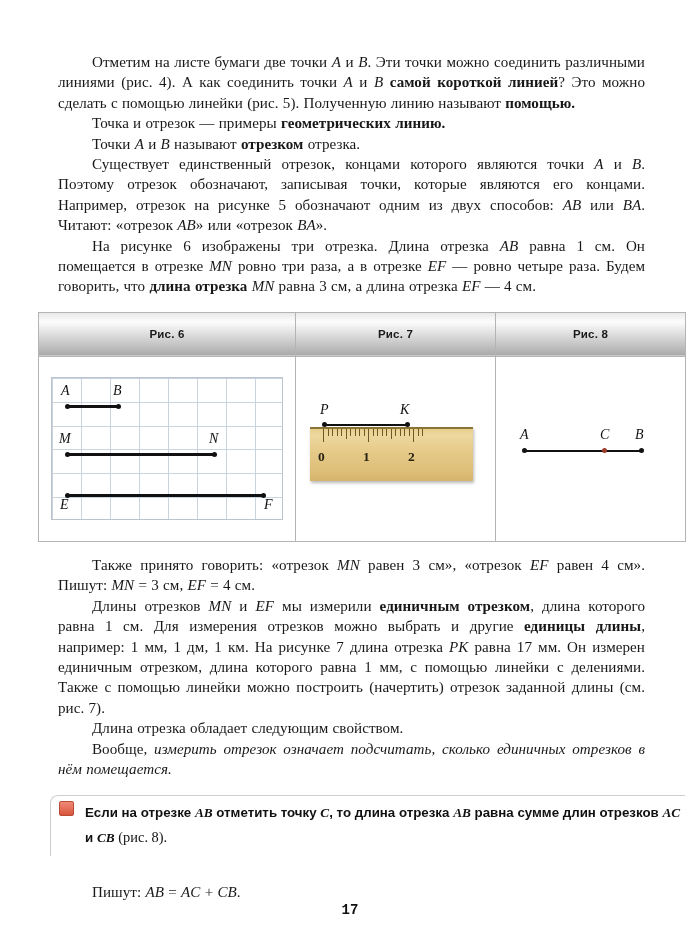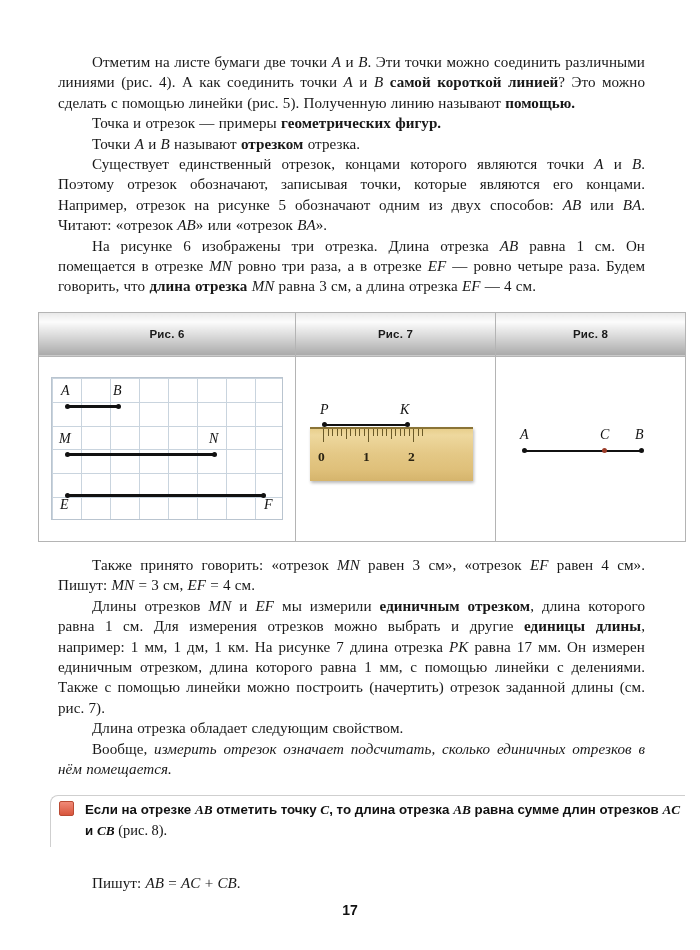--- a/index.html
+++ b/index.html
@@ -111,44 +111,44 @@
   }
   .propicon {
     position: absolute; left: 8px; top: 5px; width: 13px; height: 13px;
     background: linear-gradient(to bottom,#f08a78,#d8553c);
     border: 1px solid #b94a33; border-radius: 2px;
   }
   .proptext {
     font-family: "Liberation Sans", sans-serif;
     font-weight: bold;
     font-size: 13.3px;
-    line-height: 20px;
+    line-height: 25px;
     color: #111;
   }
   .proptext .reg { font-weight: normal; font-family: "Liberation Serif", serif; font-size: 14.4px; }
   .after-prop { margin-top: 26px; }
 
   .pagenum {
     position: absolute; left: 0; right: 0; bottom: 32px;
     text-align: center;
-    font-family: Liberation Sans, sans-serif;
+    font-family: Liberation Mono, monospace;
     font-weight: bold; font-size: 14px; color: #111;
   }
 </style>
 </head>
 <body>
 
 <div class="page">
 
   <p class="para">
     Отметим на листе бумаги две точки <i class="m">A</i> и <i class="m">B</i>. Эти точки можно соединить различными линиями (рис. 4). А как соединить точки <i class="m">A</i> и <i class="m">B</i> <b class="s">самой короткой линией</b>? Это можно сделать с помощью линейки (рис. 5). Полученную линию называют <b class="s">помощью.</b>
   </p>
 
   <p class="para">
-    Точка и отрезок — примеры <b class="s">геометрических фигур.</b>
+    Точка и отрезок — примеры <b class="s">геометрических линию.</b>
   </p>
 
   <p class="para">
     Точки <i class="m">A</i> и <i class="m">B</i> называют <b class="s">отрезком</b> отрезка.
   </p>
 
   <p class="para">
     Существует единственный отрезок, концами которого являются точки <i class="m">A</i> и <i class="m">B</i>. Поэтому отрезок обозначают, записывая точки, которые являются его концами. Например, отрезок на рисунке 5 обозначают одним из двух способов: <i class="m">AB</i> или <i class="m">BA</i>. Читают: «отрезок <i class="m">AB</i>» или «отрезок <i class="m">BA</i>».
   </p>
 

